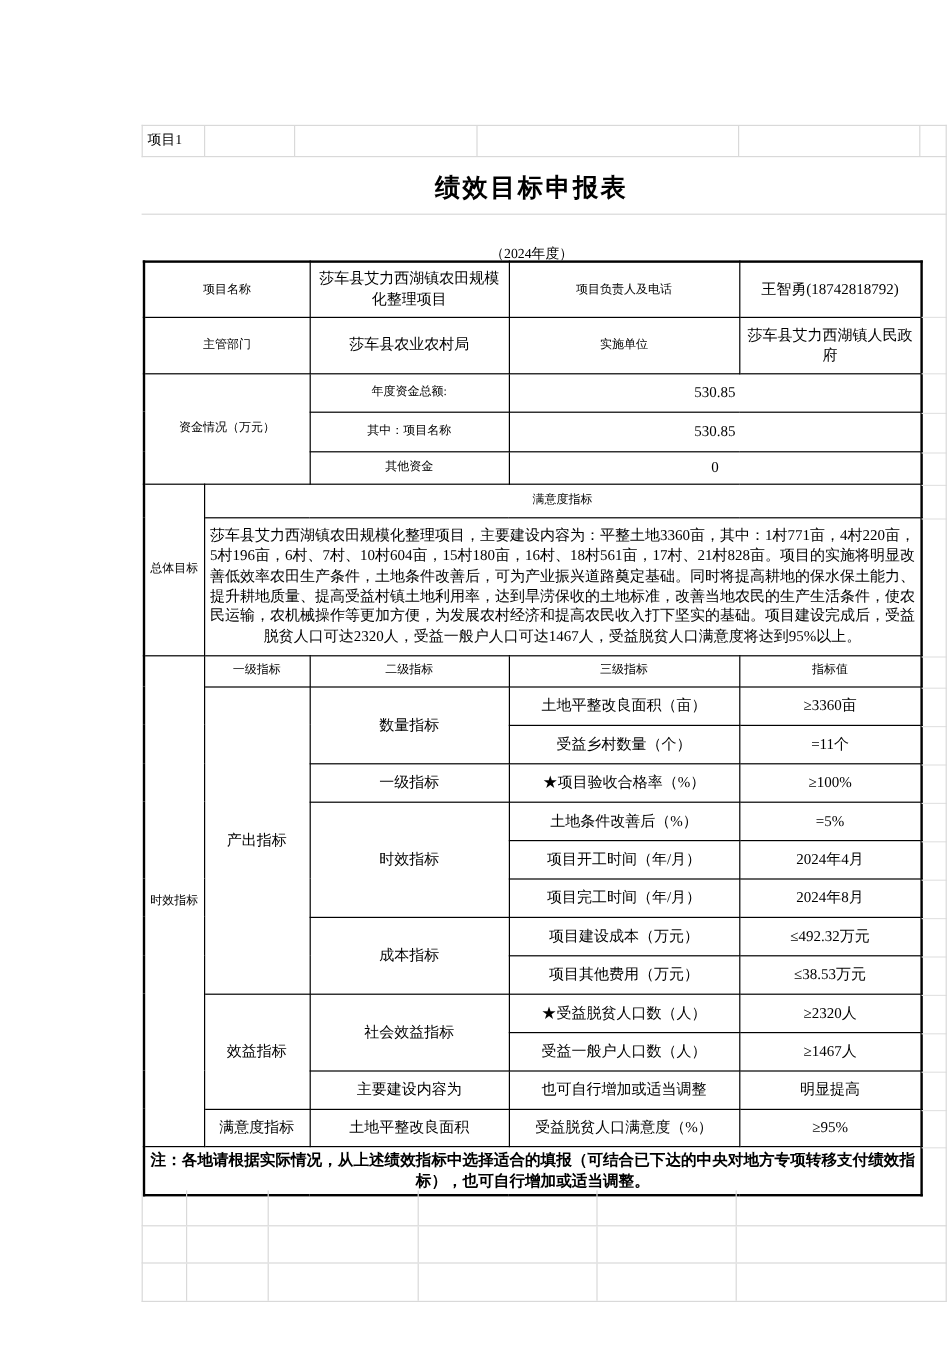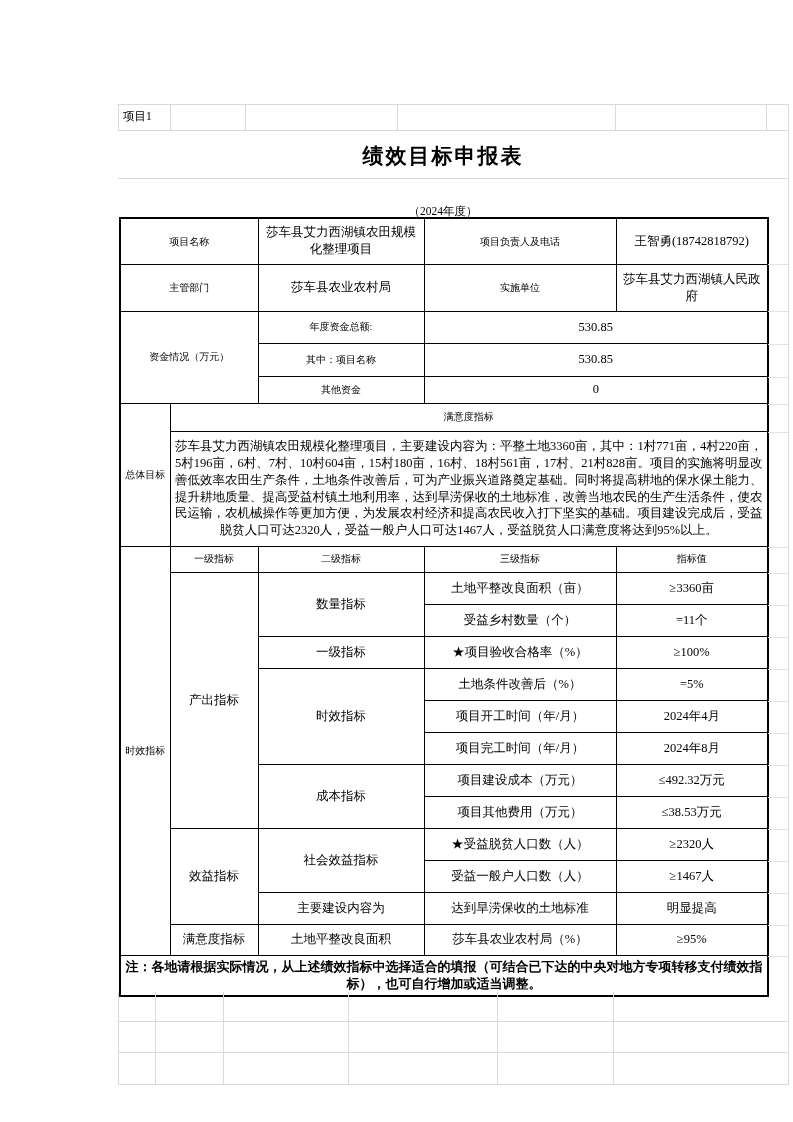--- a/index.html
+++ b/index.html
@@ -156,28 +156,28 @@
       <td rowspan="2">社会效益指标</td>
       <td class="ind">★受益脱贫人口数（人）</td>
       <td class="ind">≥2320人</td>
     </tr>
     <tr style="height:32px">
       <td class="ind">受益一般户人口数（人）</td>
       <td class="ind">≥1467人</td>
     </tr>
     <tr style="height:32px">
       <td>主要建设内容为</td>
-      <td class="ind">达到旱涝保收的土地标准</td>
+      <td class="ind">也可自行增加或适当调整</td>
       <td class="ind">明显提高</td>
     </tr>
 
     <tr style="height:31px">
       <td>满意度指标</td>
       <td>土地平整改良面积</td>
-      <td class="ind">莎车县农业农村局（%）</td>
+      <td class="ind">受益脱贫人口满意度（%）</td>
       <td class="ind">≥95%</td>
     </tr>
 
     <tr style="height:34px">
       <td class="note" colspan="5">注：各地请根据实际情况，从上述绩效指标中选择适合的填报（可结合已下达的中央对地方专项转移支付绩效指标），也可自行增加或适当调整。</td>
     </tr>
   </tbody>
     </table>
 
   <div>

